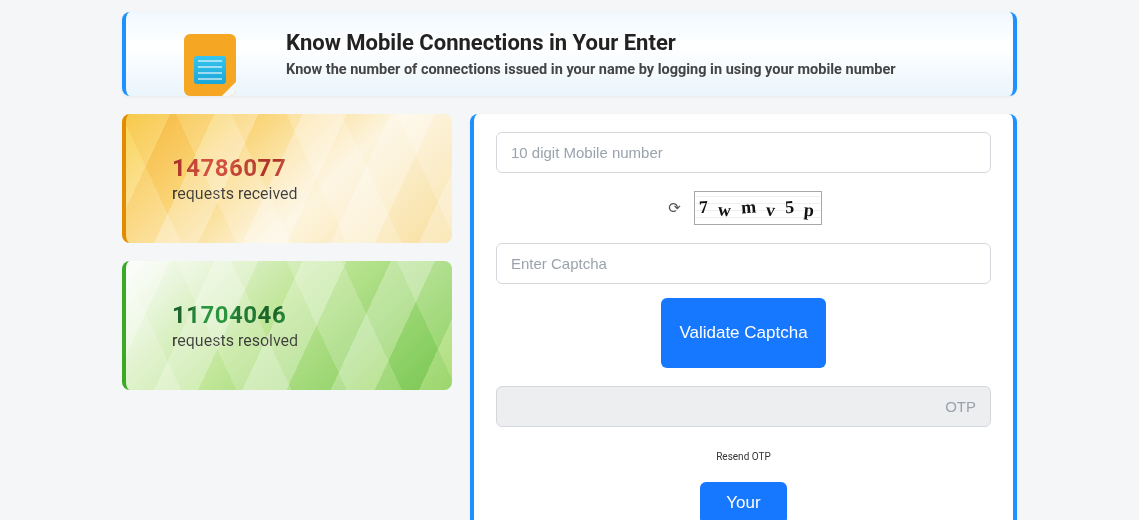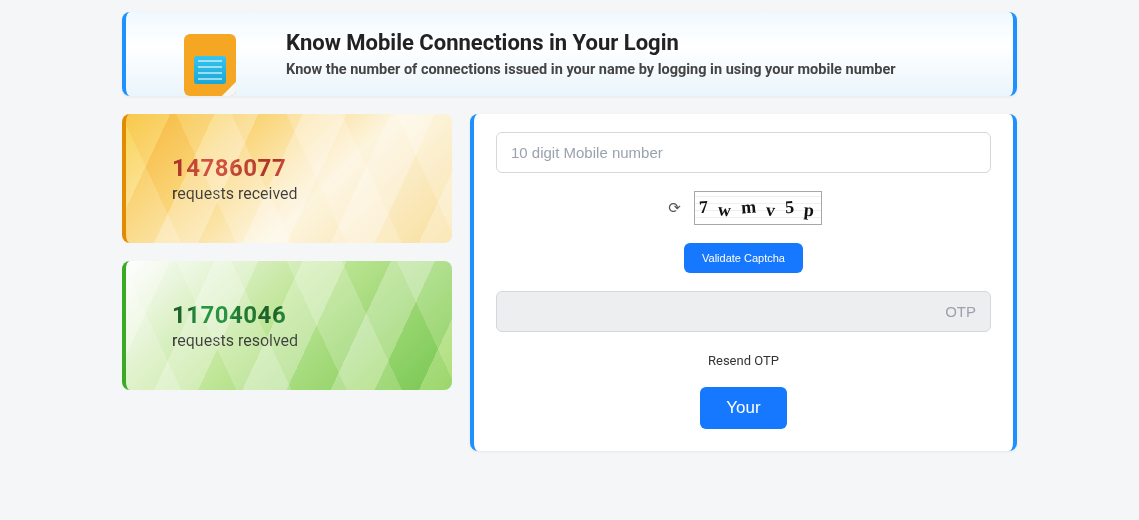--- a/index.html
+++ b/index.html
@@ -165,45 +165,45 @@
   }
   .captcha-box span:nth-child(odd){ transform: translateY(-1px) rotate(-4deg);}
   .captcha-box span:nth-child(even){ transform: translateY(2px) rotate(5deg);}
 
   .btn {
     display:inline-block;
     border:none;
     border-radius:6px;
     background:#1677ff;
     color:#fff;
-    font-size:11px;
-    padding:9px 18px;
+    font-size:17px;
+    padding:25px 18px;
     cursor:pointer;
   }
   .btn-lg { font-size:17px; padding:11px 26px; }
   .center { text-align:center; }
   .mt14 { margin-top:14px; }
   .mt18 { margin-top:18px; }
   .resend {
-    font-size:13px;
+    font-size:10px;
     color:#333;
     cursor:pointer;
     display:inline-block;
   }
 </style>
 </head>
 <body>
 
 <div class="wrap">
 
   <div class="hero">
     <div class="sim">
         <div class="chip"></div>
       </div>
-    <h1>Know Mobile Connections in Your Login</h1>
+    <h1>Know Mobile Connections in Your Enter</h1>
     <p>Know the number of connections issued in your name by logging in using your mobile number</p>
   </div>
 
   <div class="row">
     <div class="left">
 
       <div class="stat stat-orange">
         <div class="poly"></div>
         <div class="num">14786077</div>
         <div class="lbl">requests received</div>
@@ -226,20 +226,21 @@
         <div class="captcha-box">
           <span>7</span>
           <span>w</span>
           <span>m</span>
           <span>v</span>
           <span>5</span>
           <span>p</span>
         </div>
       </div>
 
+      <input class="field" type="text" placeholder="Enter Captcha" style="">
 
       <div class="center mt14">
         <button class="btn">Validate Captcha</button>
       </div>
 
       <input class="field mt18" type="text" disabled="" placeholder="OTP" style="">
 
       <div class="center mt18">
         <span class="resend">Resend OTP</span>
       </div>

